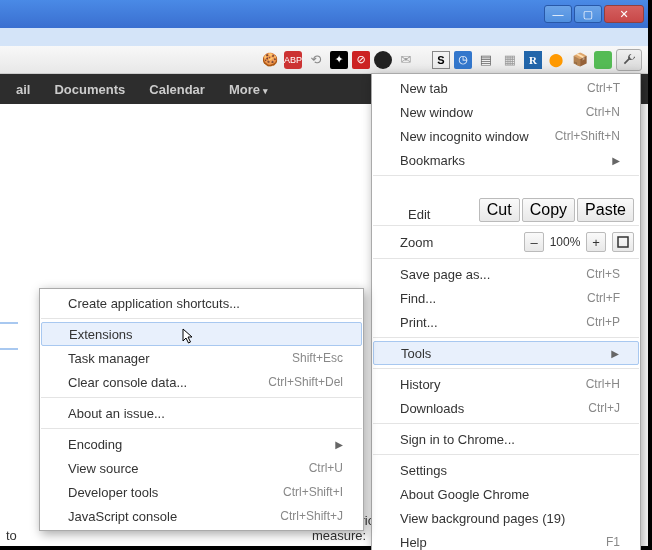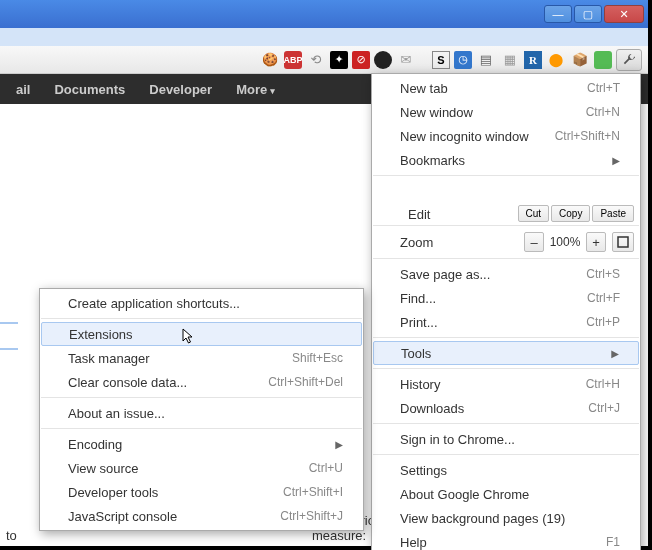--- a/index.html
+++ b/index.html
@@ -25,41 +25,41 @@
 .menu-main { top: 73px; right: 11px; width: 270px; }
 .menu-sub { top: 288px; left: 39px; width: 325px; }
 .mi { display: flex; align-items: center; height: 24px; padding: 0 20px 0 28px; cursor: default; }
 .mi.hover { background: #e8f0fc; border: 1px solid #a8c8f0; margin: 0 1px; padding: 0 19px 0 27px; height: 24px; border-radius: 2px; }
 .mi .label { flex: 1; }
 .mi .sc { color: #888; font-size: 12px; }
 .mi .arrow { color: #666; font-size: 10px; }
 .sep { height: 1px; background: #e4e4e4; margin: 3px 1px; }
 .edit-row { display: flex; align-items: flex-end; height: 26px; padding: 0 6px 0 36px; margin-top: 20px; }
 .edit-row .label { flex: 1; }
-.btn-sm { border: 1px solid #bbb; background: linear-gradient(#fafafa,#e8e8e8); padding: 2px 7px; font-size: 10px; border-radius: 2px; margin-left: 2px; }
+.btn-sm { border: 1px solid #bbb; background: linear-gradient(#fafafa,#e8e8e8); padding: 2px 7px; font-size: 16px; border-radius: 2px; margin-left: 2px; }
 .zoom-row { display: flex; align-items: center; height: 26px; padding: 0 6px 0 28px; }
 .zoom-row .label { flex: 1; }
 .zoom-btn { border: 1px solid #bbb; background: linear-gradient(#fafafa,#e8e8e8); width: 20px; height: 20px; font-size: 13px; display: flex; align-items: center; justify-content: center; border-radius: 2px; }
 .zoom-val { width: 42px; text-align: center; font-size: 12px; }
 .fs-btn { border: 1px solid #bbb; background: linear-gradient(#fafafa,#e8e8e8); width: 22px; height: 20px; margin-left: 6px; display: flex; align-items: center; justify-content: center; border-radius: 2px; }
 .cursor { position: absolute; top: 328px; left: 182px; font-size: 16px; z-index: 100; pointer-events: none; }
 </style>
 </head>
 <body>
 
 <div class="window">
   <div class="titlebar">
     <div class="tbtn">—</div>
     <div class="tbtn">▢</div>
     <div class="tbtn close">✕</div>
   </div>
   <div class="tabbar"></div>
   <div class="toolbar">
     <span class="ext-icon">🍪</span>
-    <span class="ext-icon" style="background:#c33;color:#fff;border-radius:3px;font-size:9px;font-weight:bold;width:18px;height:18px;">ABP</span>
+    <span class="ext-icon" style="background:#c33;color:#fff;border-radius:3px;font-size:9px;font-weight:normal;width:18px;height:18px;">ABP</span>
     <span class="ext-icon" style="color:#888">⟲</span>
     <span class="ext-icon" style="background:#000;color:#fff;width:18px;height:18px;border-radius:2px;font-size:11px;">✦</span>
     <span class="ext-icon" style="background:#c22;color:#fff;width:18px;height:18px;border-radius:2px;font-size:11px;">⊘</span>
     <span class="ext-icon" style="background:#222;width:18px;height:18px;border-radius:9px;"></span>
     <span class="ext-icon" style="color:#999">✉</span>
     <span style="width:8px"></span>
     <span class="ext-icon" style="border:1px solid #888;width:18px;height:18px;font-size:11px;font-weight:bold;">S</span>
     <span class="ext-icon" style="background:#37c;color:#fff;width:18px;height:18px;border-radius:2px;font-size:11px;">◷</span>
     <span class="ext-icon" style="color:#666">▤</span>
     <span class="ext-icon" style="color:#999">▦</span>
@@ -70,21 +70,21 @@
     <span class="wrench">
       <svg width="14" height="14" viewBox="0 0 14 14">
           <path fill="#555" d="M12 3.5a3.5 3.5 0 0 1-4.6 3.3L3 11.2 1.8 10l4.4-4.4A3.5 3.5 0 0 1 9.5 1l-2 2 1 2.5 2.5 1 2-2c0-.3 0-.7-1-1z"></path>
         </svg>
     </span>
   </div>
   <div class="content">
     <div class="gbar">
       <span class="gbar-item">ail</span>
       <span class="gbar-item">Documents</span>
-      <span class="gbar-item">Developer</span>
+      <span class="gbar-item">Calendar</span>
       <span class="gbar-item more">More</span>
     </div>
     <div class="page-bg">
       <div class="blue-line" style="top:218px"></div>
       <div class="blue-line" style="top:244px"></div>
       <div class="to-label">to</div>
       <div class="hint-text">Put 2 periods between the numbers and add a unit of measure:</div>
     </div>
   </div>
 </div>

